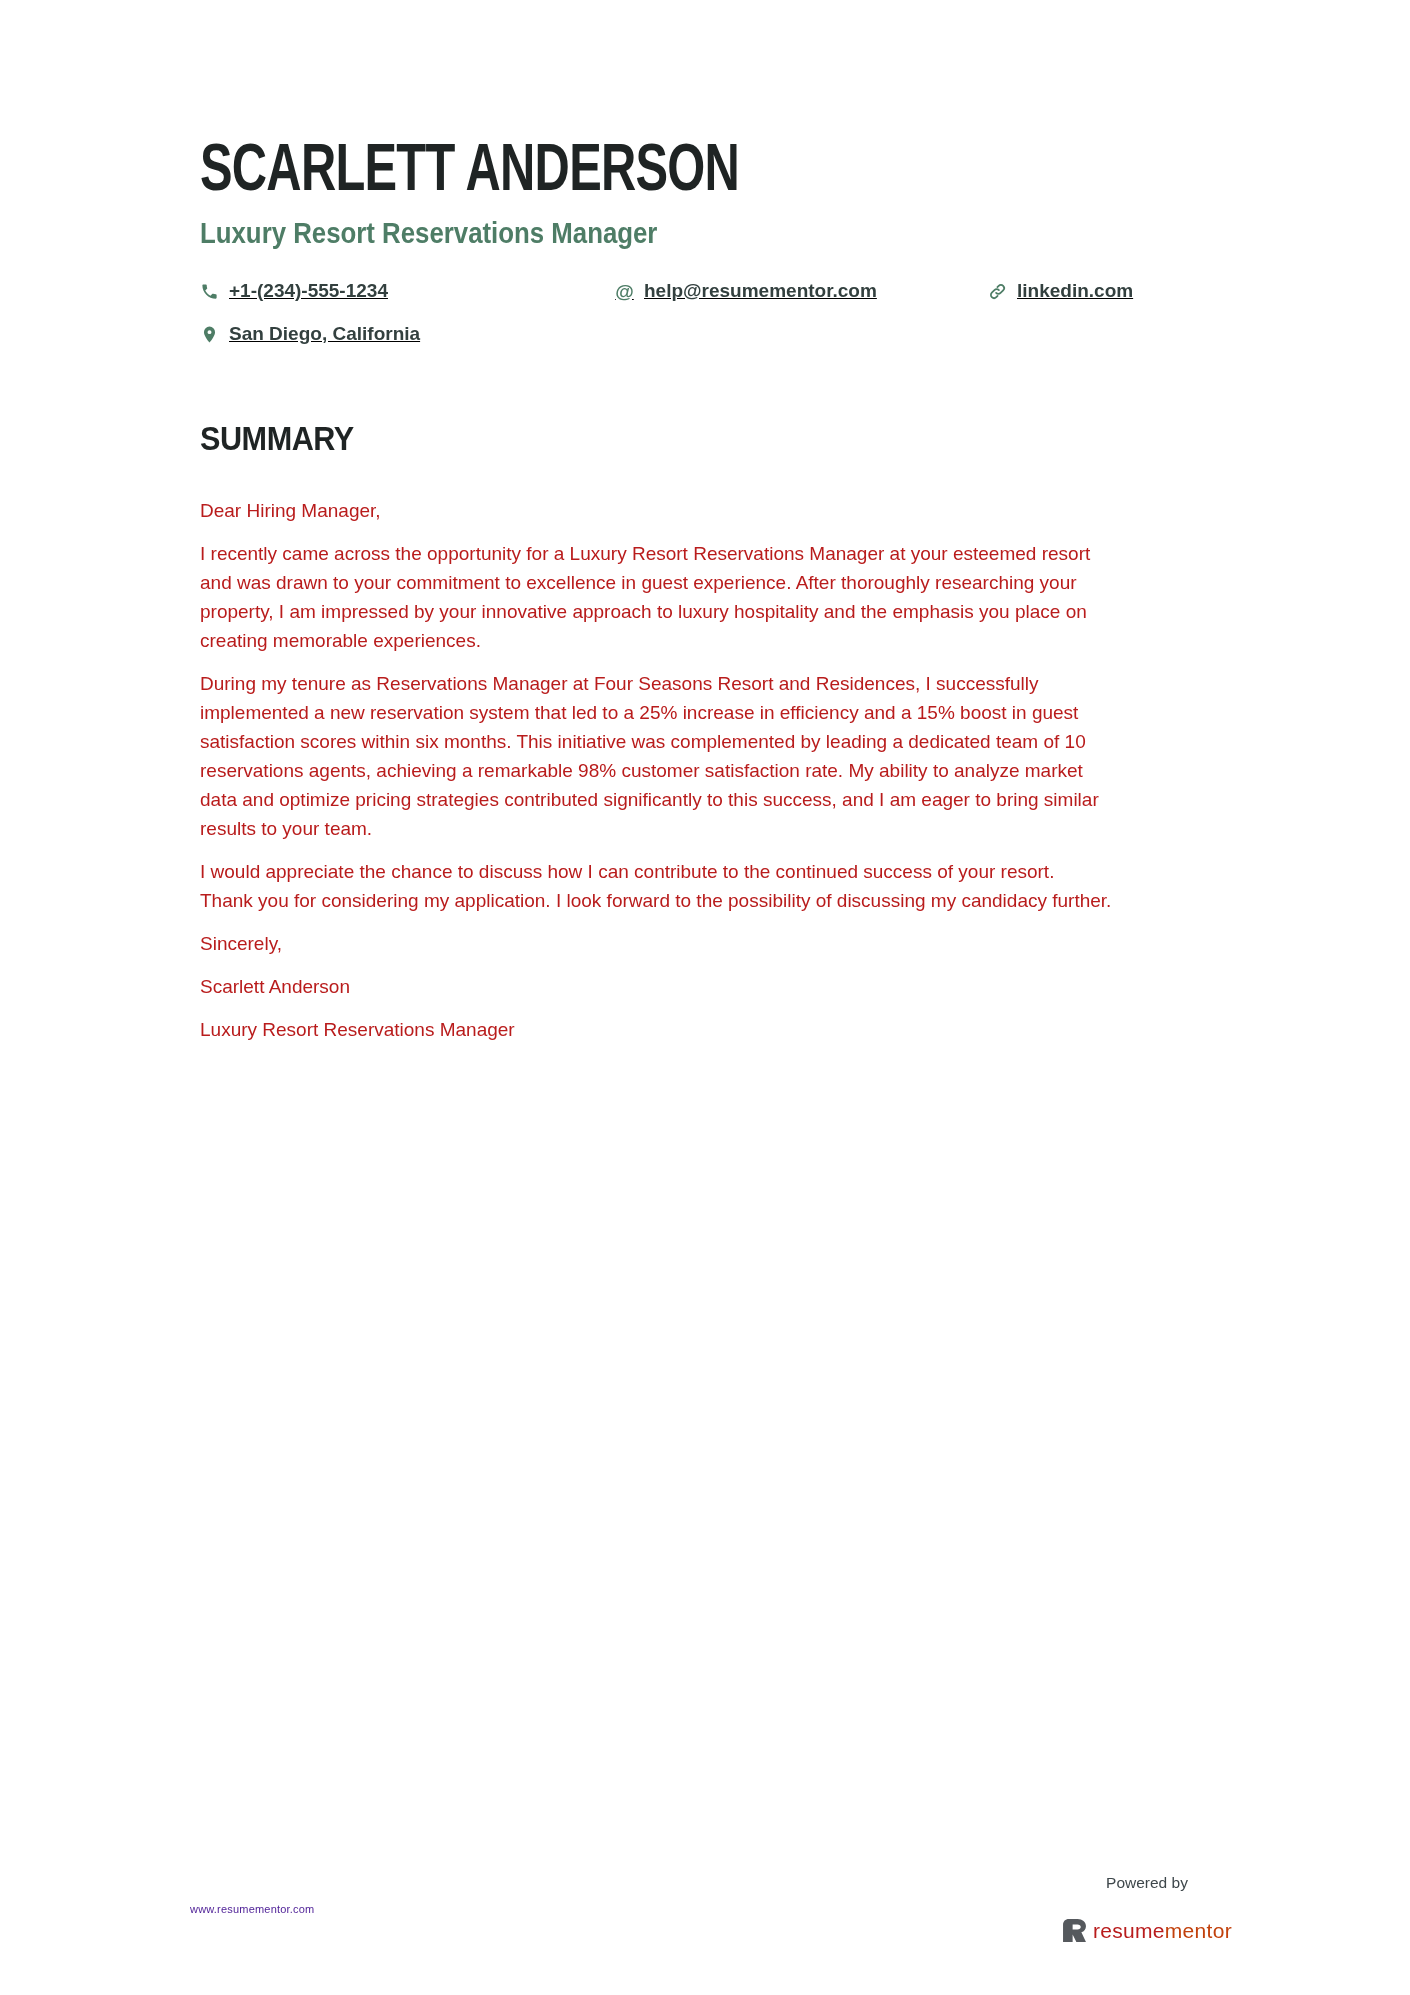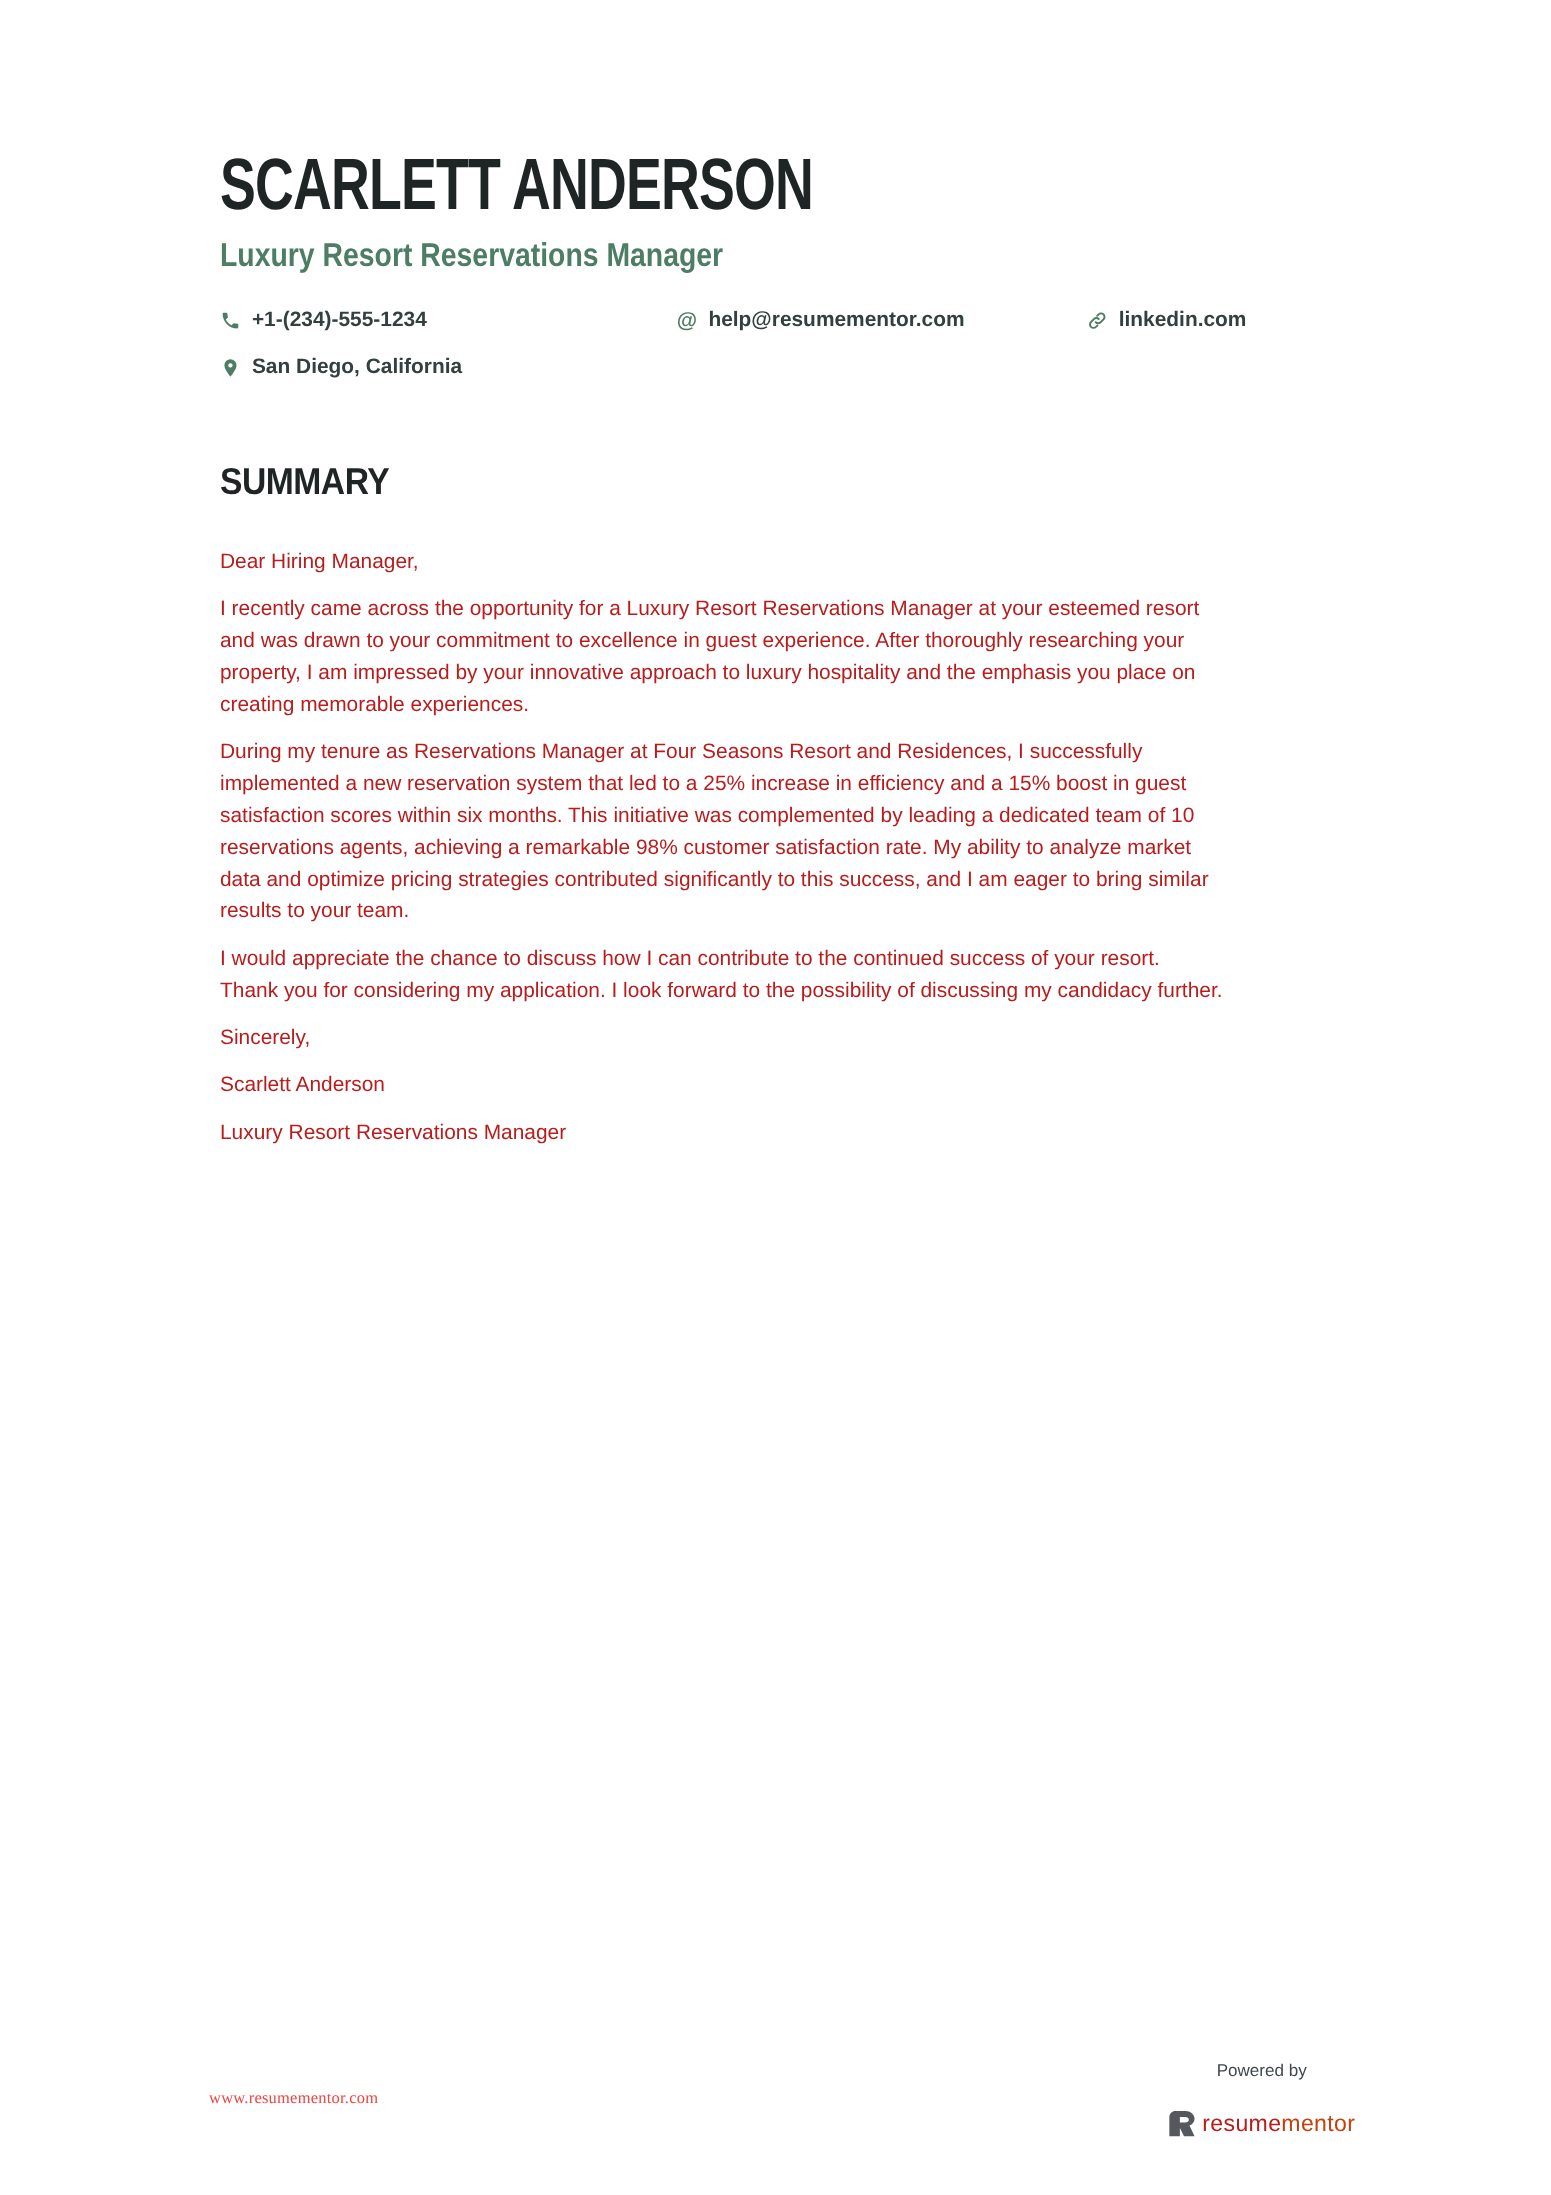--- a/index.html
+++ b/index.html
@@ -31,21 +31,21 @@
   .job-title {
     margin-top: 16px;
     font-size: 30px;
     font-weight: 700;
     color: #4e7d66;
     transform: scaleX(0.86);
     transform-origin: left center;
     white-space: nowrap;
   }
 
-  .contact-block { margin-top: 30px; }
+  .contact-block { margin-top: 30px; text-decoration: underline; }
 
   .contact-row { display: flex; align-items: center; }
   .contact-row + .contact-row { margin-top: 21px; }
 
   .contact-item {
     display: flex;
     align-items: center;
     gap: 10px;
     font-size: 19px;
     font-weight: 700;
@@ -78,21 +78,21 @@
 
   .page-footer {
     position: absolute;
     left: 90px;
     right: 78px;
     bottom: 68px;
     display: flex;
     align-items: center;
     justify-content: space-between;
   }
-  .footer-url { font-size: 15px; color: #ef4444; letter-spacing: 0.2px; font-family: Liberation Serif, serif; }
+  .footer-url { font-size: 11px; color: #4c1d95; letter-spacing: 0.2px; }
   .powered { display: flex; align-items: center; gap: 26px; flex-direction: column; }
   .powered-label { font-size: 15.5px; color: #3e474b; }
   .brand { display: inline-flex; align-items: center; gap: 6px; }
   .brand svg { width: 25px; height: 25px; display: block; }
   .brand-text { font-size: 21px; letter-spacing: 0.3px; }
   .brand-bold { font-weight: 400; color: #b91c1c; }
   .brand-light { font-weight: 400; color: #c2410c; }
 </style>
 </head>
 <body>

